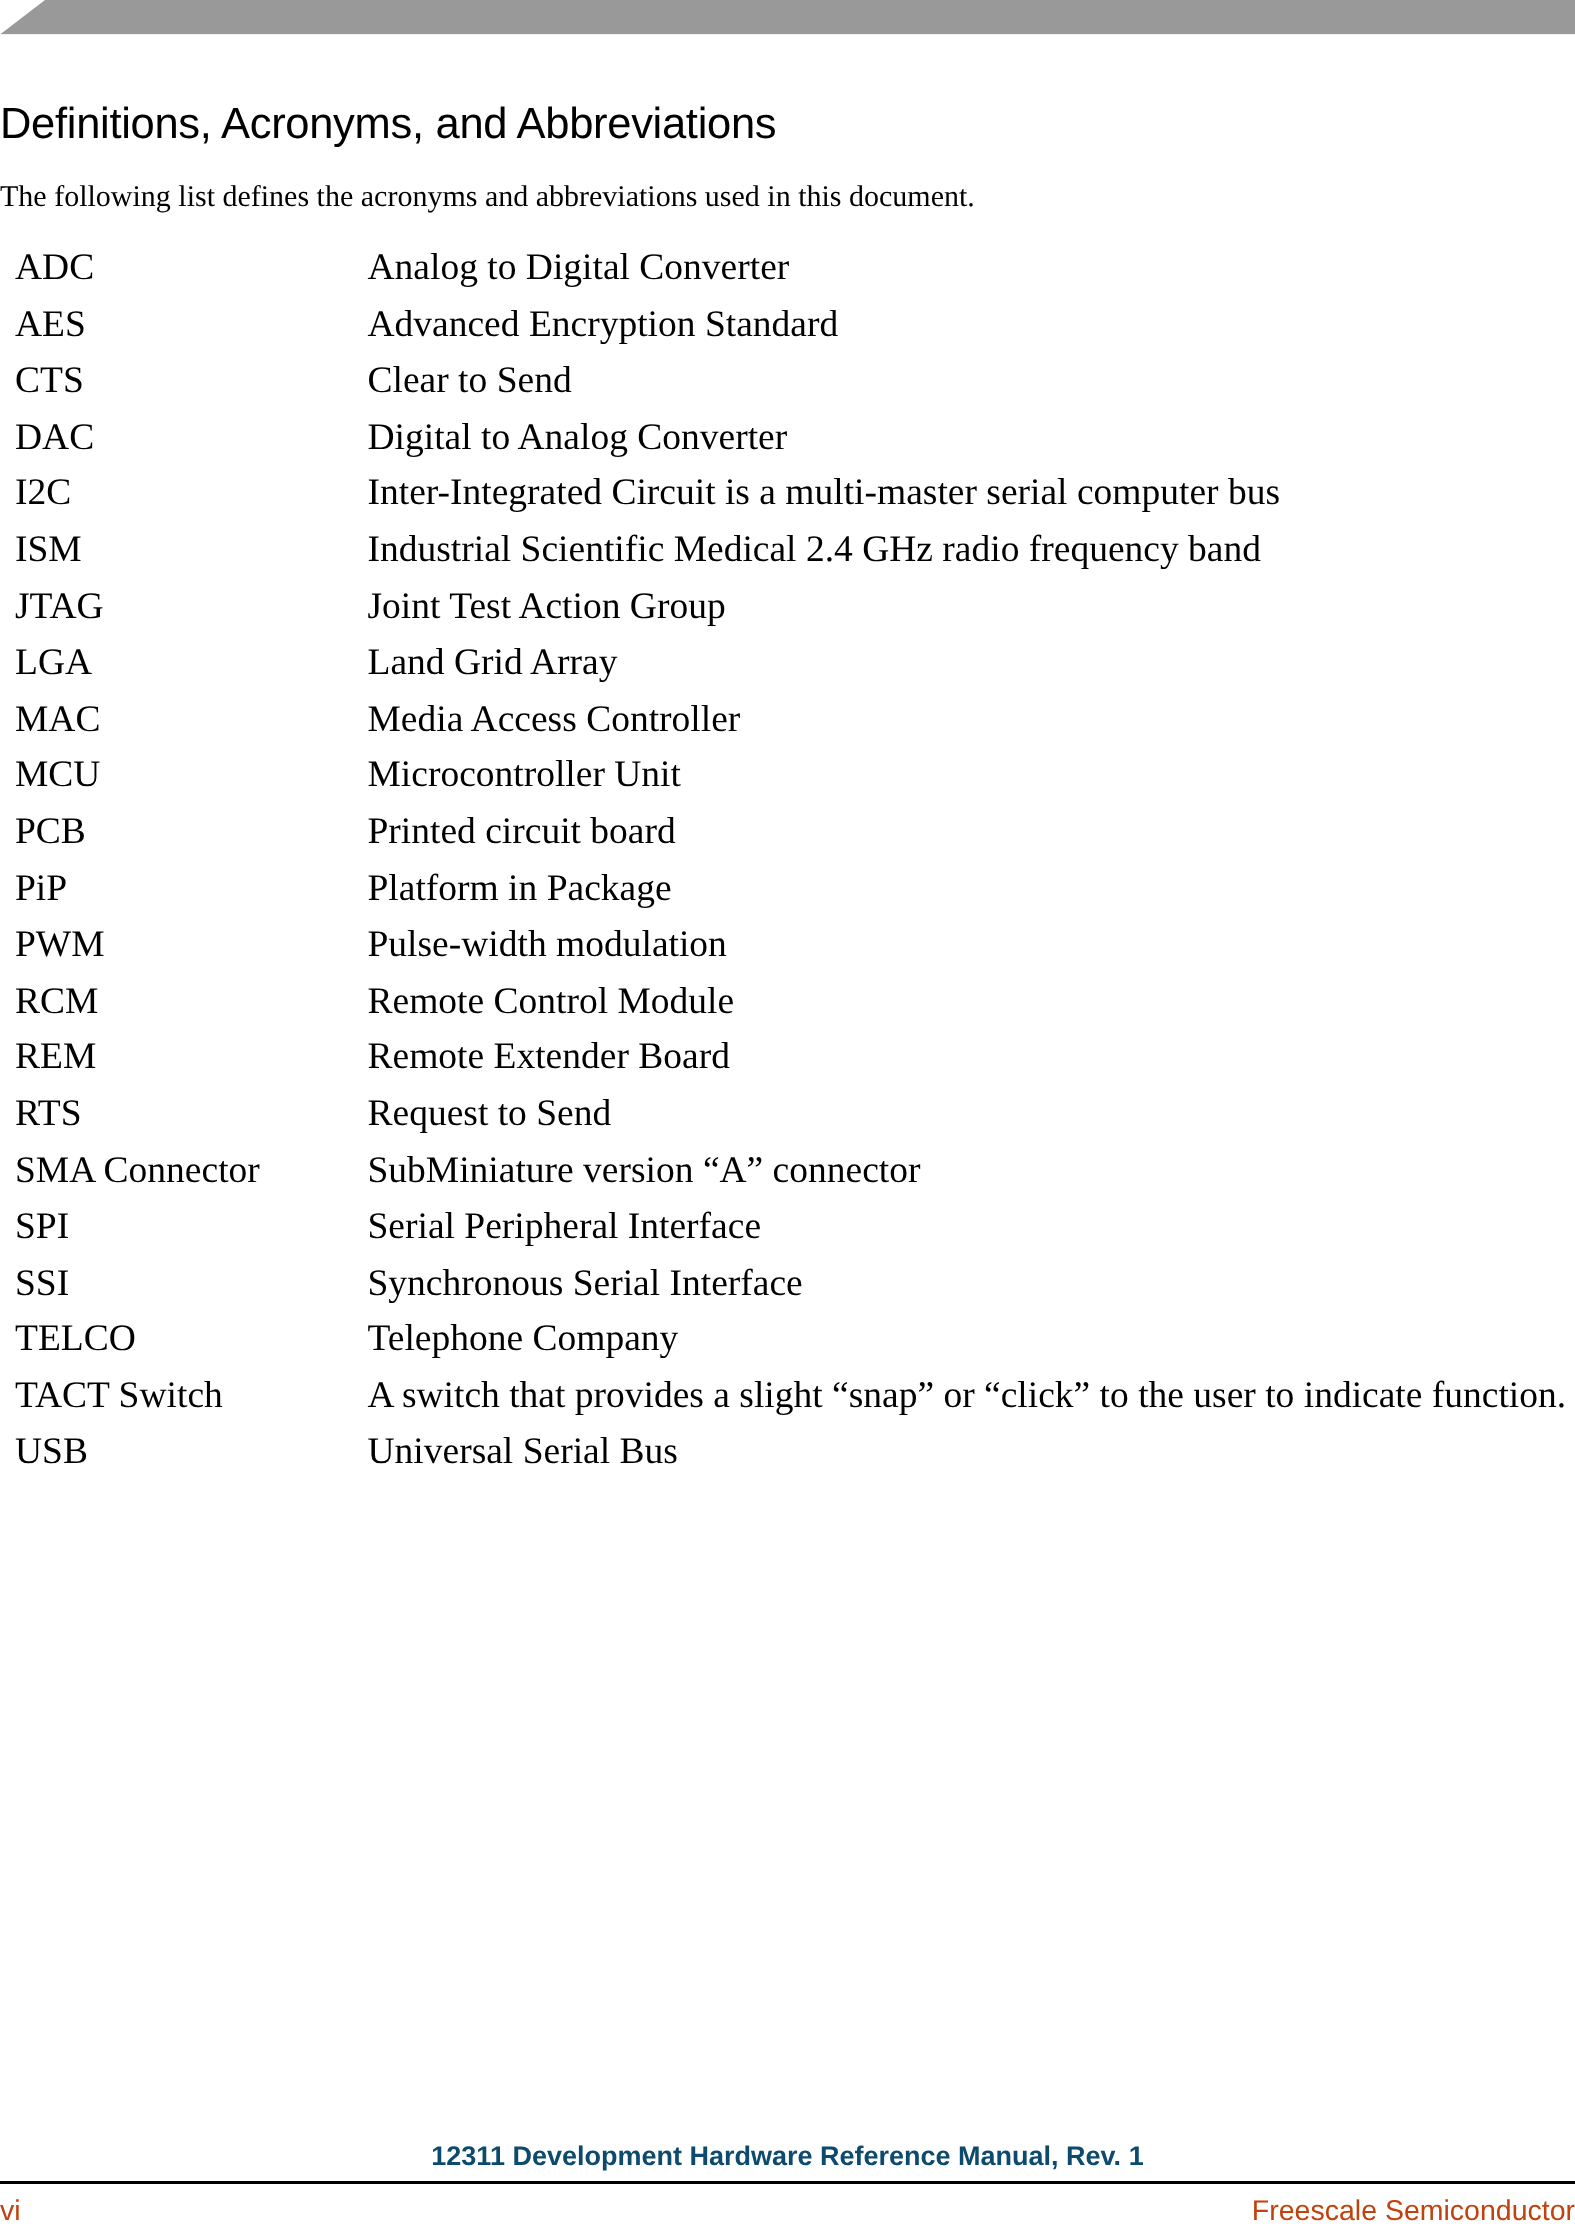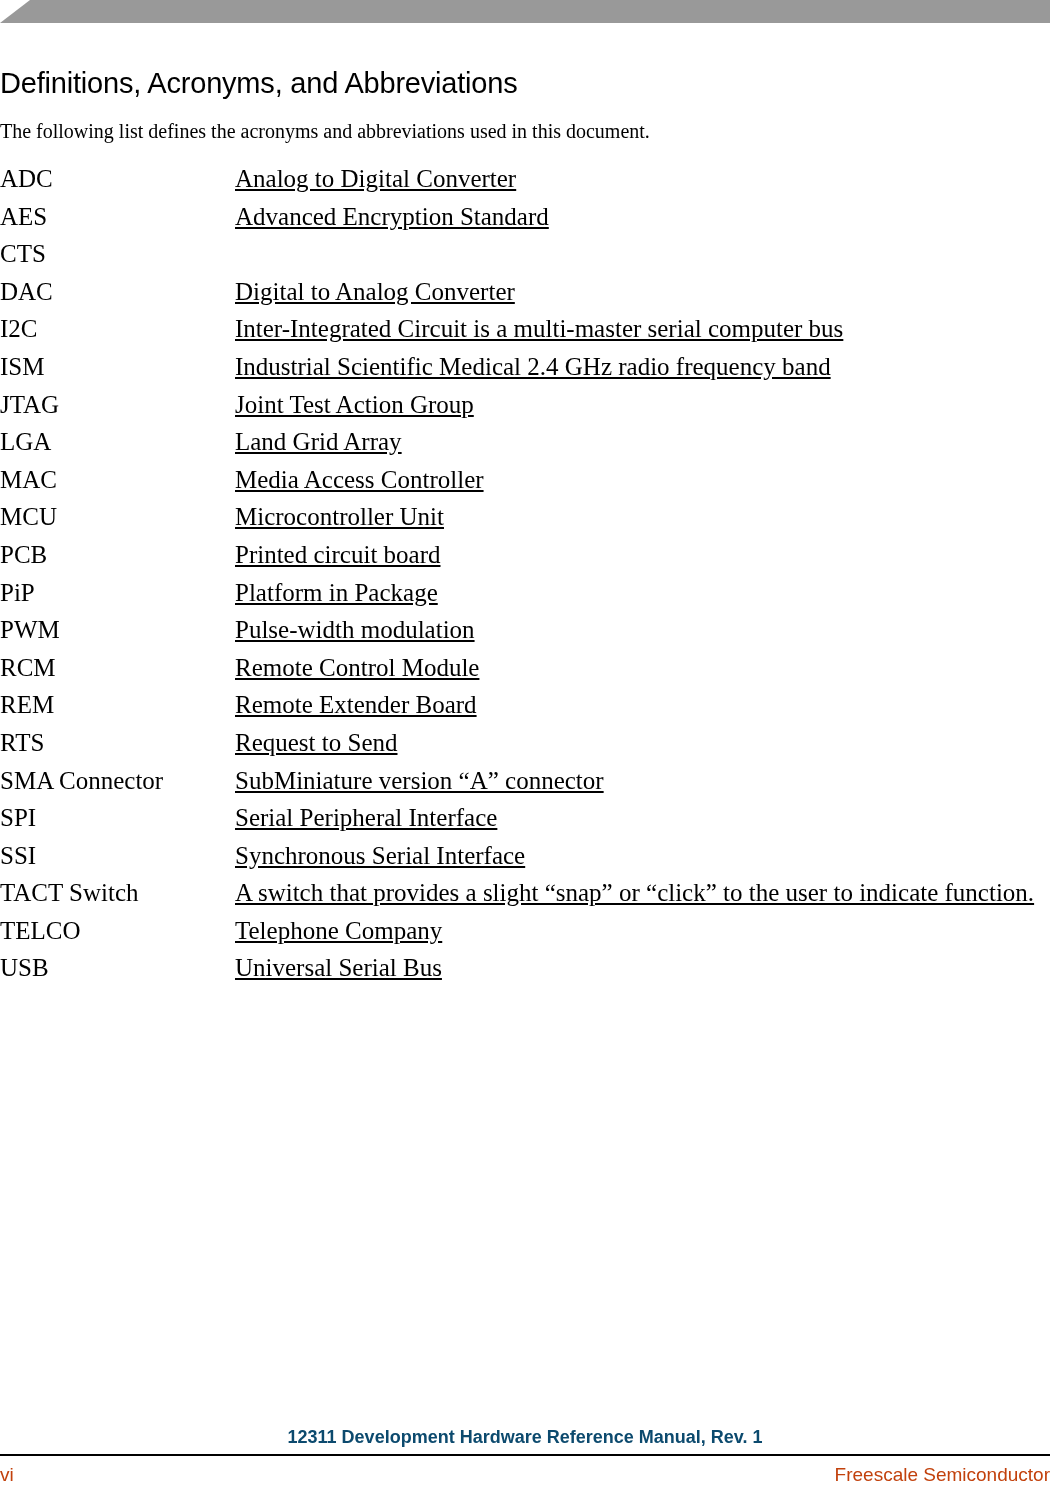--- a/index.html
+++ b/index.html
@@ -70,28 +70,28 @@
     margin: 13px 0 0 0;
     padding: 0;
     list-style: none;
   }
   .def-row {
     display: flex;
     align-items: baseline;
     font-size: 25px;
     line-height: 37.6px;
     white-space: nowrap;
+    margin-left: 10px;
   }
   .def-term {
     flex: 0 0 235px;
     width: 235px;
   }
   .def-desc {
     flex: 1 1 auto;
-    text-decoration: underline;
   }
 
   
   .footer {
     position: absolute;
     left: 0;
     bottom: 0;
     width: 1050px;
     font-family: "Liberation Sans", "DejaVu Sans", sans-serif;
   }
@@ -138,20 +138,21 @@
         <li class="def-row">
           <span class="def-term">ADC</span>
           <span class="def-desc">Analog to Digital Converter</span>
         </li>
         <li class="def-row">
           <span class="def-term">AES</span>
           <span class="def-desc">Advanced Encryption Standard</span>
         </li>
         <li class="def-row">
           <span class="def-term">CTS</span>
+          <span class="def-desc">Clear to Send</span>
         </li>
         <li class="def-row">
           <span class="def-term">DAC</span>
           <span class="def-desc">Digital to Analog Converter</span>
         </li>
         <li class="def-row">
           <span class="def-term">I2C</span>
           <span class="def-desc">Inter-Integrated Circuit is a multi-master serial computer bus</span>
         </li>
         <li class="def-row">
@@ -204,26 +205,26 @@
         </li>
         <li class="def-row">
           <span class="def-term">SPI</span>
           <span class="def-desc">Serial Peripheral Interface</span>
         </li>
         <li class="def-row">
           <span class="def-term">SSI</span>
           <span class="def-desc">Synchronous Serial Interface</span>
         </li>
         <li class="def-row">
+          <span class="def-term">TELCO</span>
+          <span class="def-desc">Telephone Company</span>
+        </li>
+        <li class="def-row">
           <span class="def-term">TACT Switch</span>
           <span class="def-desc">A switch that provides a slight “snap” or “click” to the user to indicate function.</span>
-        </li>
-        <li class="def-row">
-          <span class="def-term">TELCO</span>
-          <span class="def-desc">Telephone Company</span>
         </li>
         <li class="def-row">
           <span class="def-term">USB</span>
           <span class="def-desc">Universal Serial Bus</span>
         </li>
       </ul>
 
   </div>
 
   <div class="footer">

